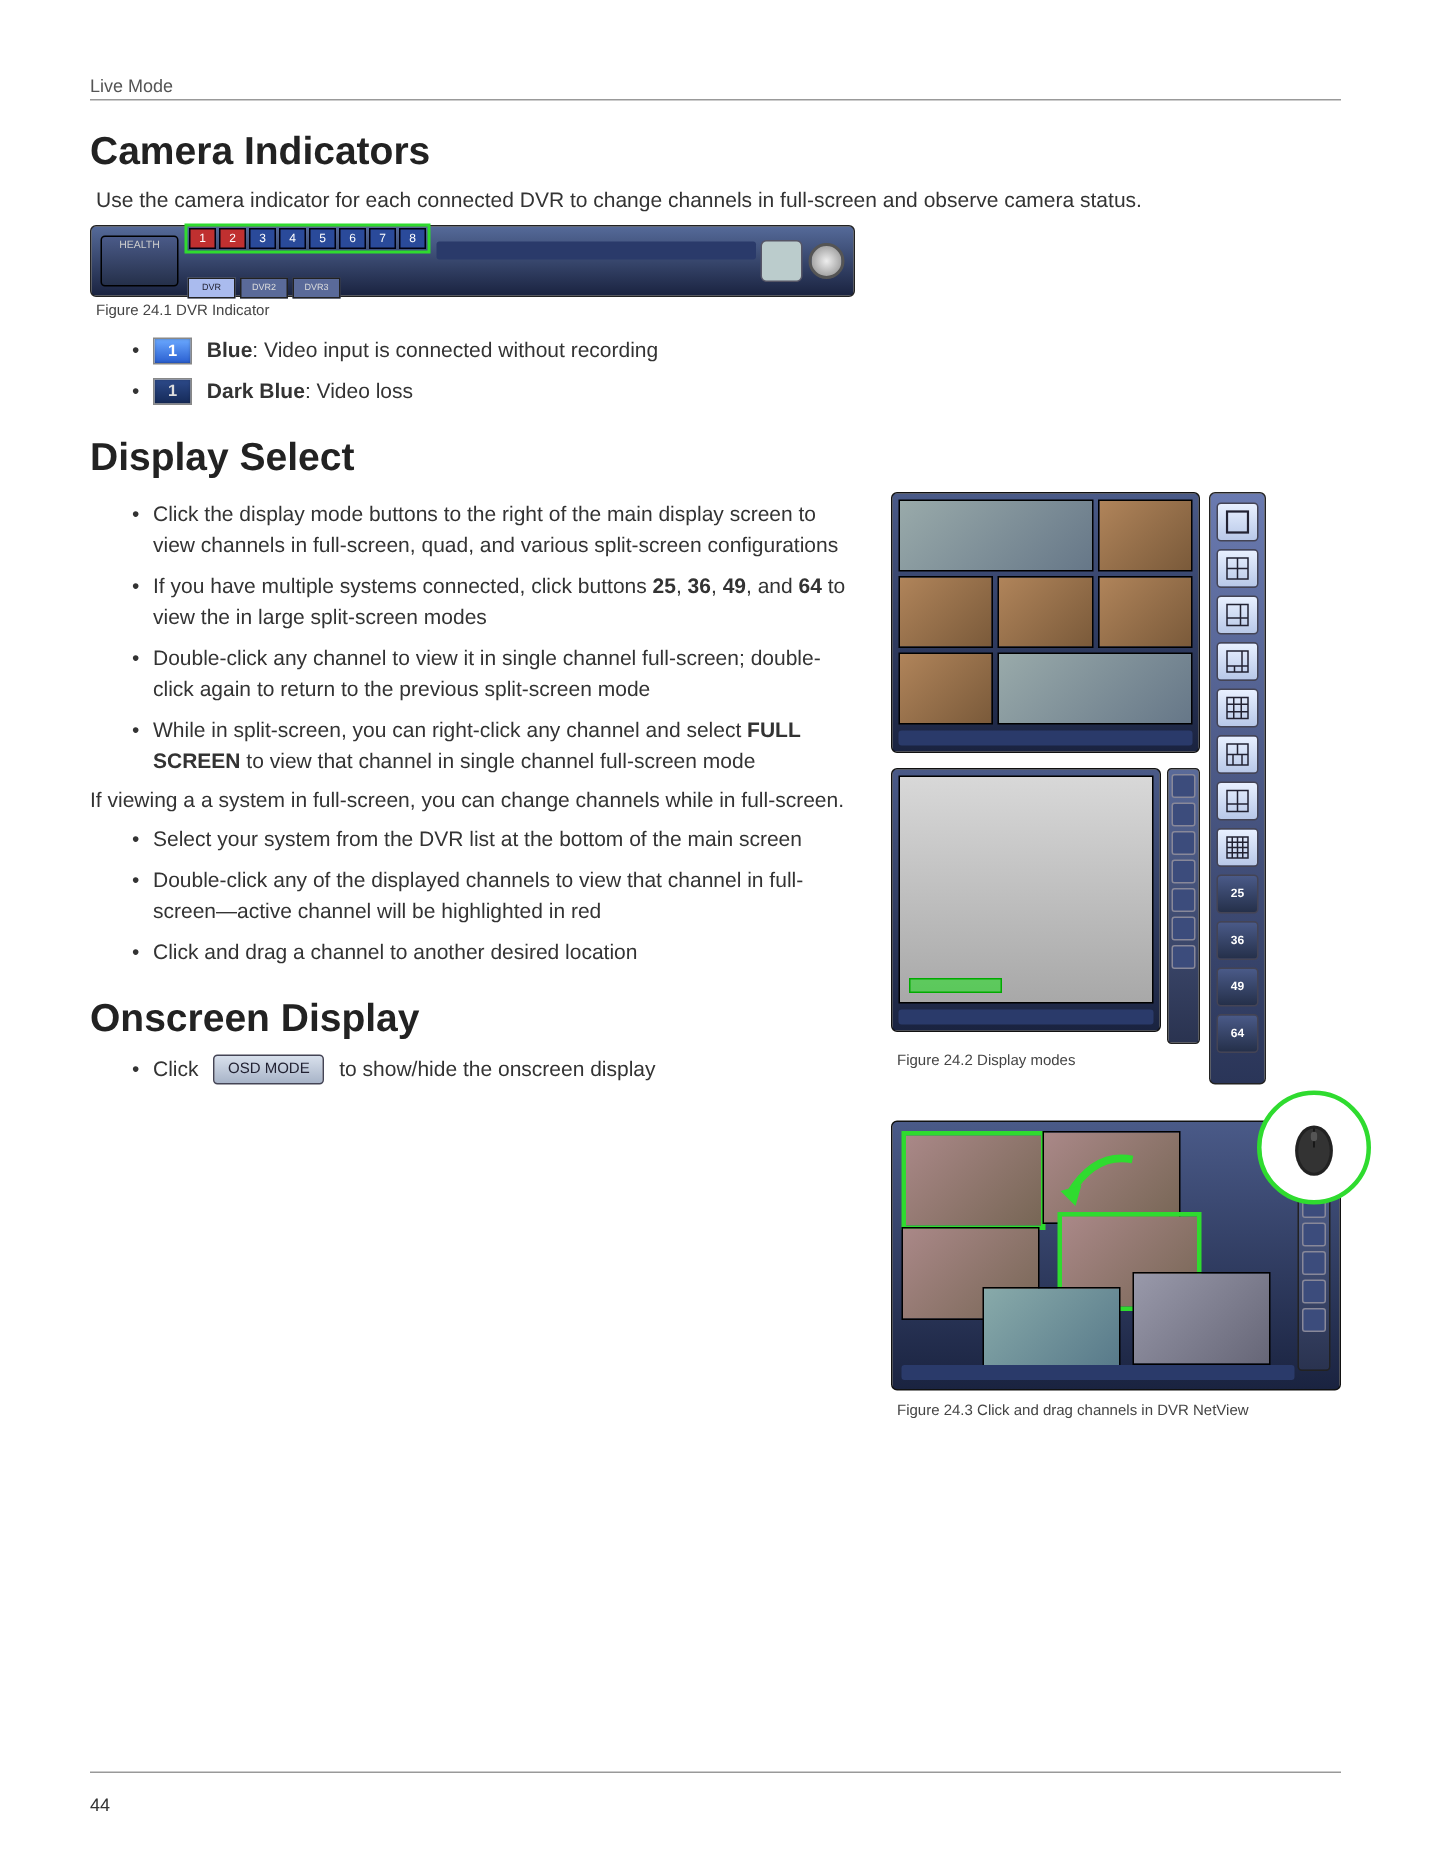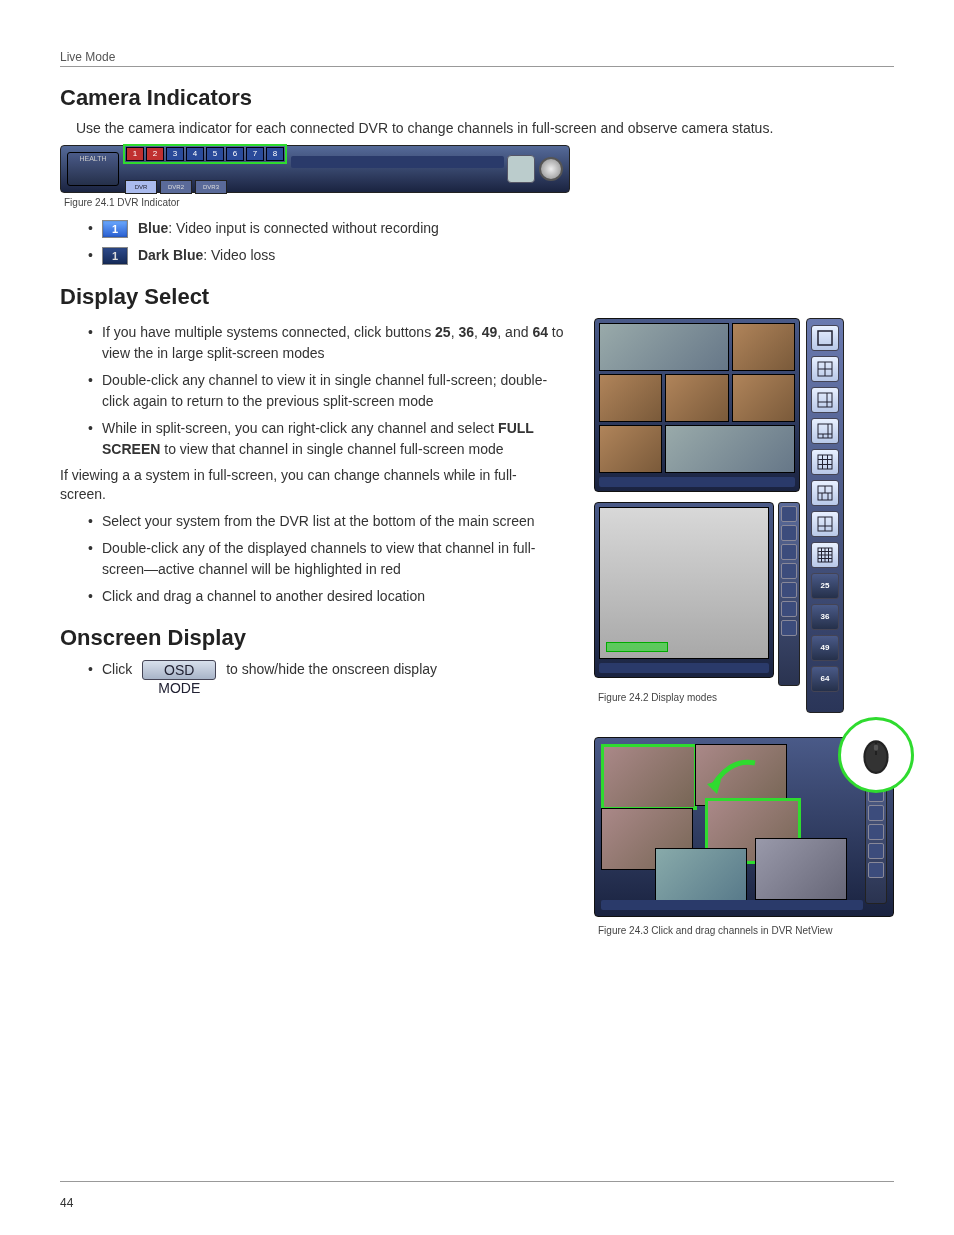--- a/index.html
+++ b/index.html
@@ -23,29 +23,29 @@
   }
   .hr-top {
     border: none;
     border-top: 1px solid #999;
     margin: 0 0 15px 0;
   }
   h2 {
     font-family: "Arial Narrow", Arial, sans-serif;
     font-stretch: condensed;
     font-weight: bold;
-    font-size: 22px;
+    font-size: 26px;
     margin: 18px 0 8px 0;
     color: #222;
     letter-spacing: 0px;
   }
   p.body {
     font-size: 14px;
     line-height: 1.4;
-    margin: 6px 16px;
+    margin: 6px 4px;
     color: #333;
   }
   .fig-caption {
     font-size: 10px;
     color: #444;
     margin: 4px 0 10px 4px;
   }
   ul.bullets {
     list-style: none;
     padding-left: 42px;
@@ -190,21 +190,21 @@
   .mouse-circle{
     position:absolute;right:-20px;top:-20px;width:70px;height:70px;border:3px solid #2fdb2f;border-radius:50%;
     display:flex;align-items:center;justify-content:center;background:#fff;
   }
   .mouse-circle svg{width:42px;height:42px;}
 
   .osd-btn{
     display:inline-block;width:72px;height:18px;
     background:linear-gradient(#d8e0ec,#a8b4c8);
     border:1px solid #445;border-radius:3px;
-    font-size:14px;color:#223;text-align:center;line-height:18px;
+    font-size:10px;color:#223;text-align:center;line-height:18px;
     vertical-align:middle;margin:0 6px;
   }
 
   .hr-bottom{
     border:none;border-top:1px solid #999;
     position:absolute;left:60px;right:60px;bottom:45px;
   }
   .page-num{
     position:absolute;left:60px;bottom:25px;font-size:12px;color:#333;
   }
@@ -253,20 +253,21 @@
       <span class="badge dblue">1</span>
       <b>Dark Blue</b><span>: Video loss</span>
     </li>
   </ul>
 
   <h2>Display Select</h2>
 
   <div class="two-col">
     <div class="left-col">
       <ul class="bullets">
+        <li>Click the display mode buttons to the right of the main display screen to view channels in full-screen, quad, and various split-screen configurations</li>
         <li>If you have multiple systems connected, click buttons <b>25</b>, <b>36</b>, <b>49</b>, and <b>64</b> to view the in large split-screen modes</li>
         <li>Double-click any channel to view it in single channel full-screen; double-click again to return to the previous split-screen mode</li>
         <li>While in split-screen, you can right-click any channel and select <b>FULL SCREEN</b> to view that channel in single channel full-screen mode</li>
       </ul>
 
       <p class="body" style="margin-left:0">If viewing a a system in full-screen, you can change channels while in full-screen.</p>
       <ul class="bullets">
         <li>Select your system from the DVR list at the bottom of the main screen</li>
         <li>Double-click any of the displayed channels to view that channel in full-screen—active channel will be highlighted in red</li>
         <li>Click and drag a channel to another desired location</li>

